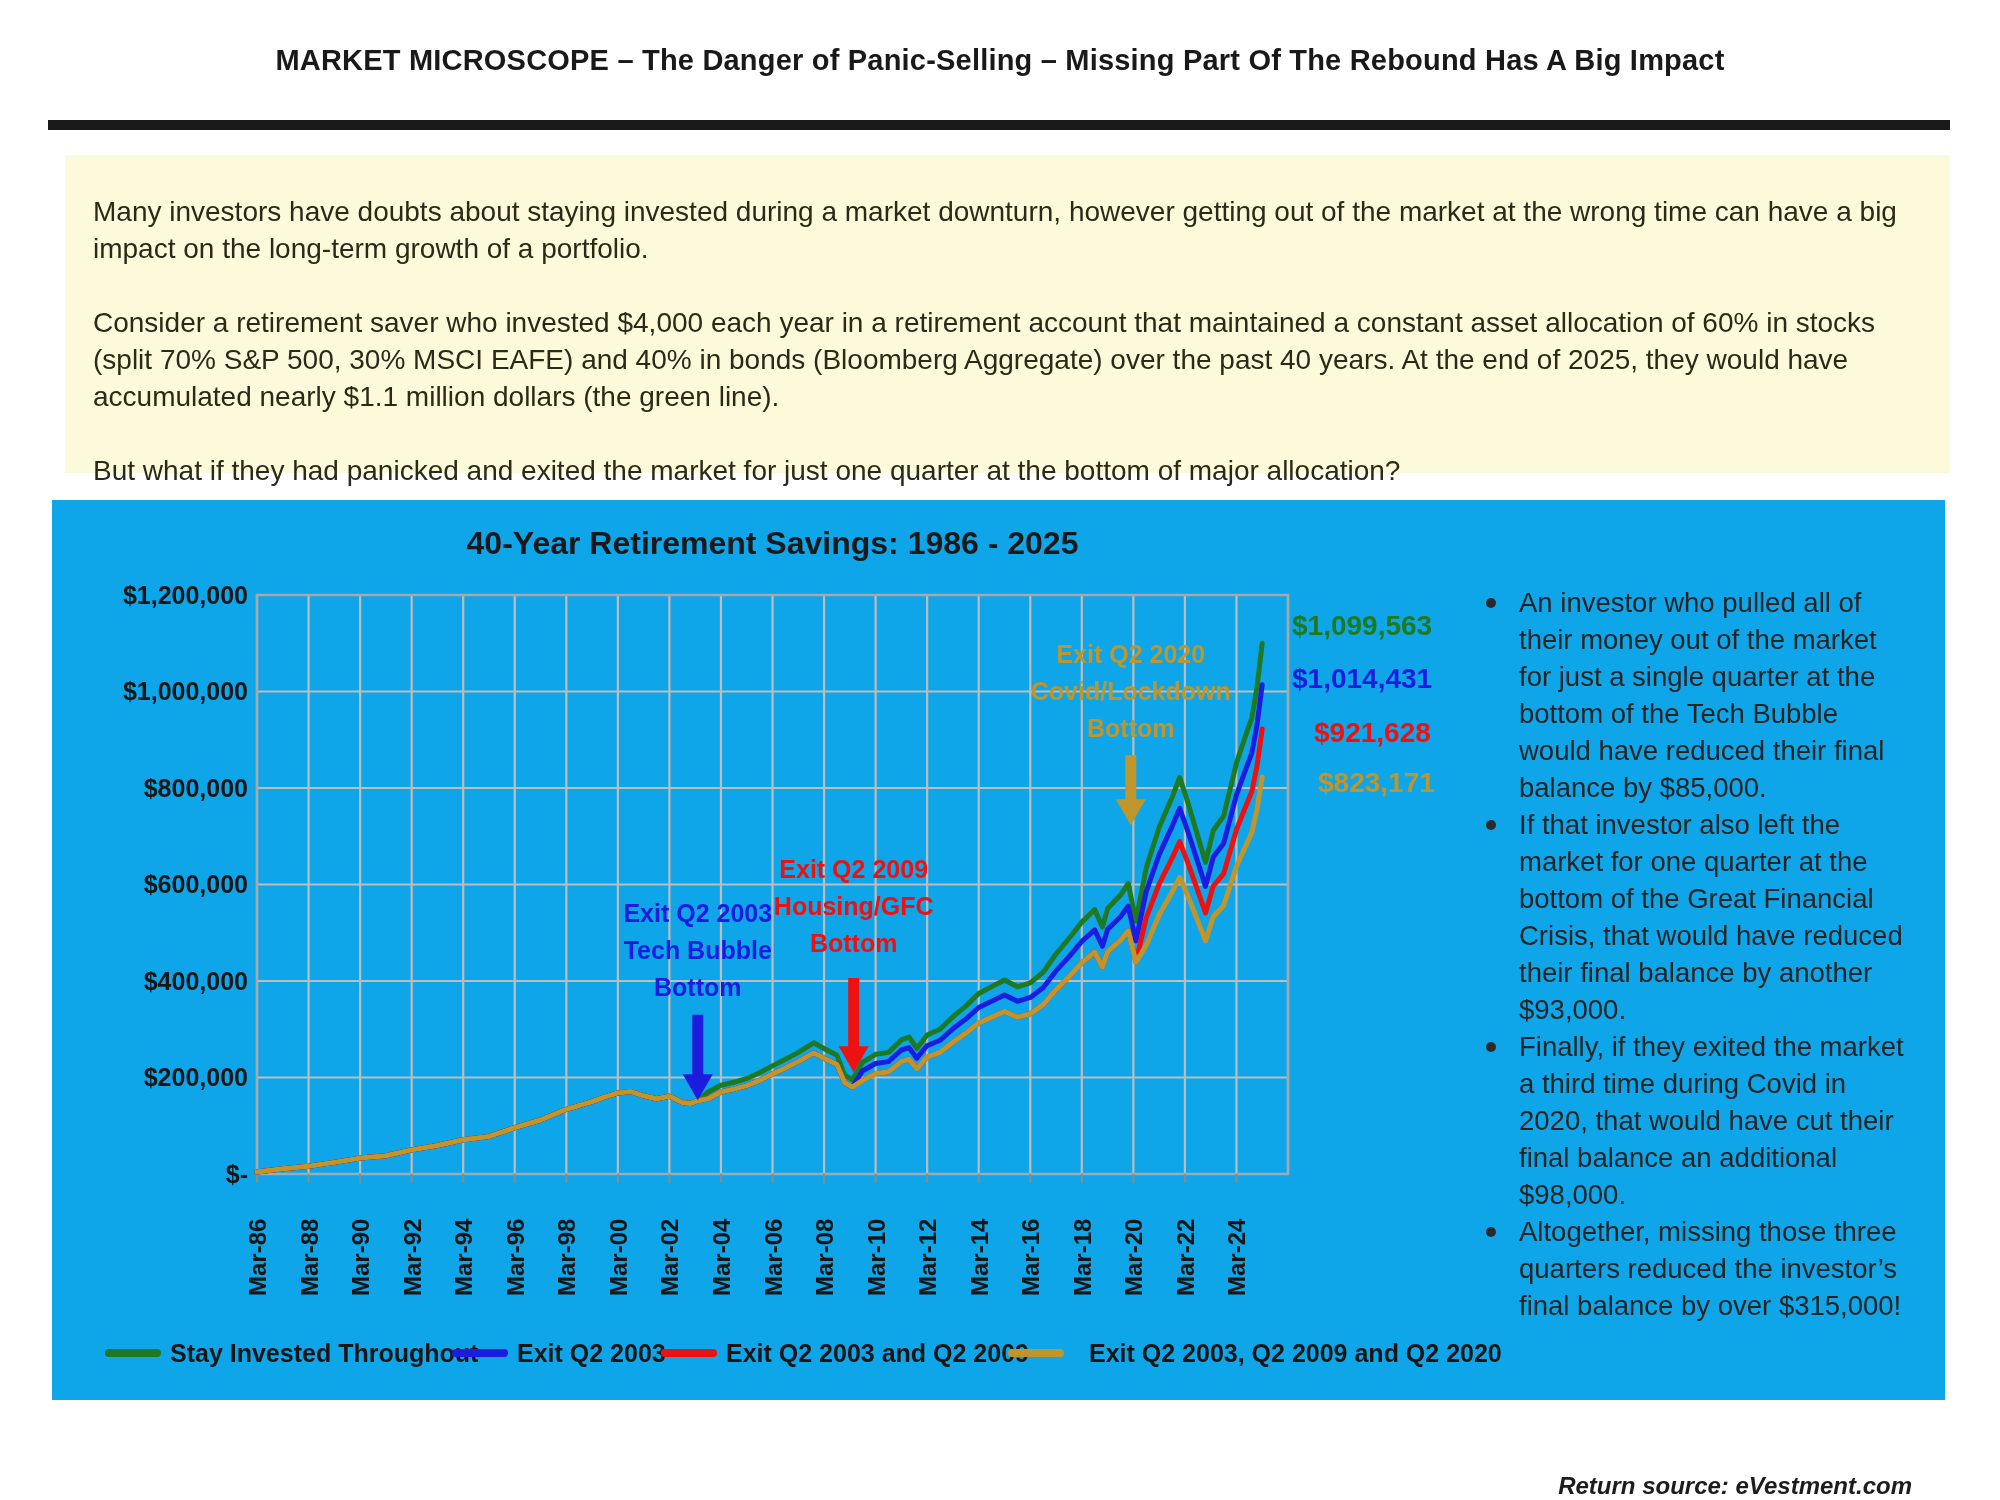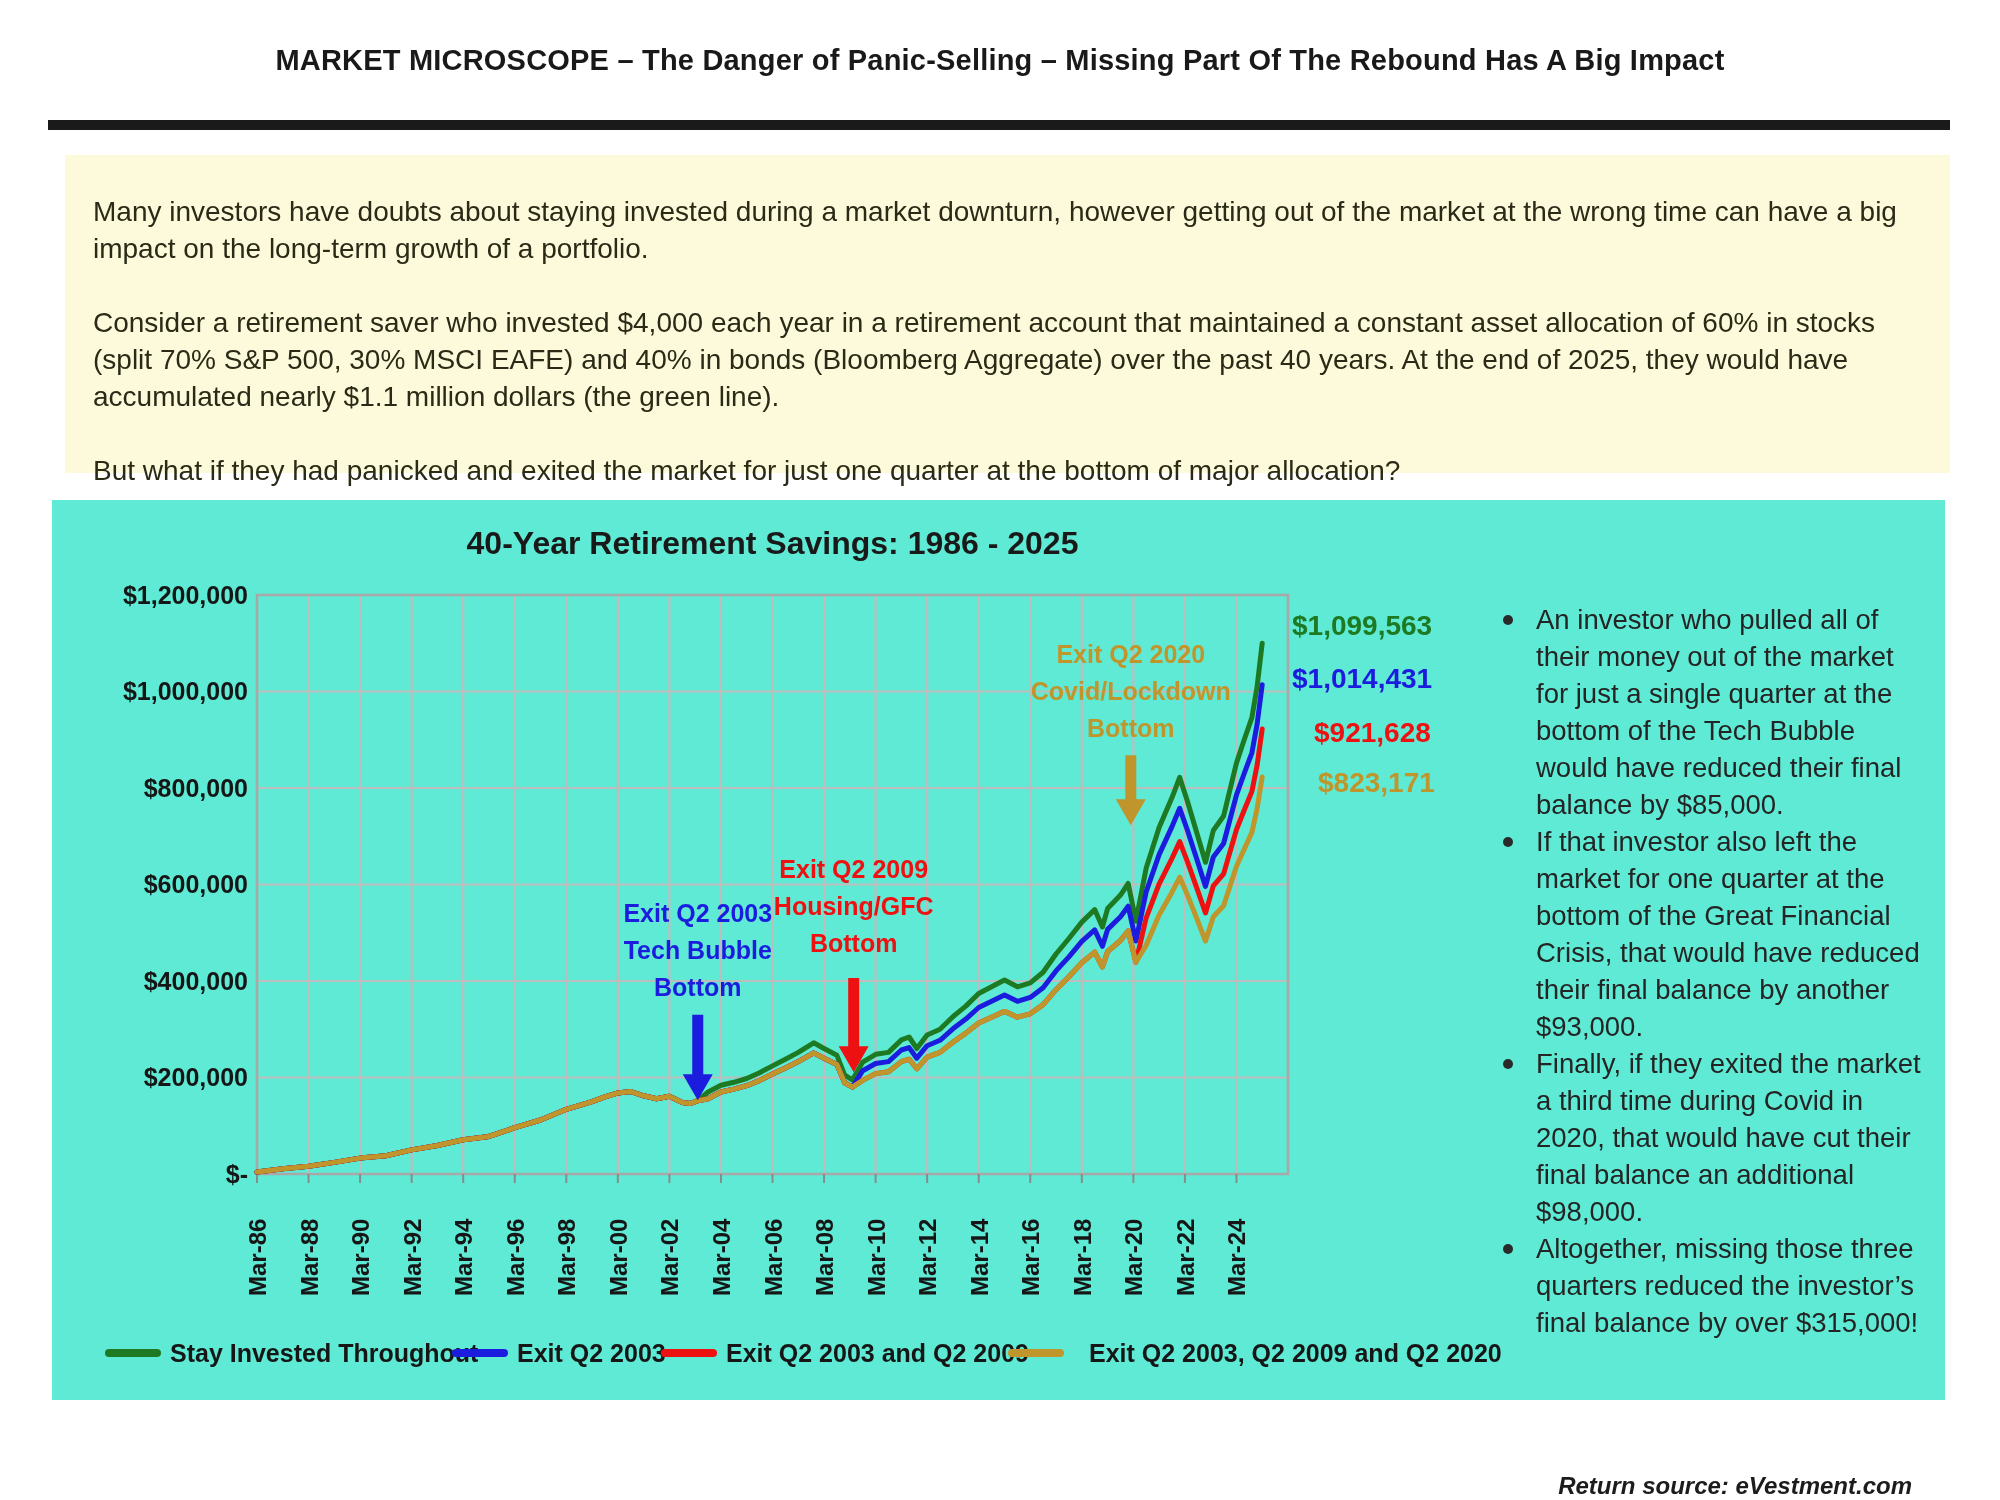--- a/index.html
+++ b/index.html
@@ -4,29 +4,29 @@
 <style>
   html,body{margin:0;padding:0;background:#fff;}
   .page{position:relative;width:2000px;height:1500px;background:#ffffff;
         font-family:"Liberation Sans",sans-serif;color:#1f1f1f;overflow:hidden;}
   .main-title{position:absolute;left:0;top:44px;width:100%;text-align:center;
         font-size:29px;font-weight:bold;color:#191919;letter-spacing:.2px;}
   .title-rule{position:absolute;left:48px;top:120px;width:1902px;height:10px;background:#1a1a1a;}
   .intro-panel{position:absolute;left:65px;top:155px;width:1885px;height:318px;
         background:#fdfadb;box-sizing:border-box;padding:22px 30px 0 28px;}
   .intro-panel p{margin:16px 0 37px 0;font-size:28px;line-height:37px;color:#2a2a16;}
-  .chart-panel{position:absolute;left:52px;top:500px;width:1893px;height:900px;background:#5eead4;}
+  .chart-panel{position:absolute;left:52px;top:500px;width:1893px;height:900px;background:#0ea5e9;}
   .chart-title{position:absolute;left:205px;top:25px;width:1031px;text-align:center;
         font-size:32px;font-weight:bold;color:#191919;}
   #chart-svg{position:absolute;left:0;top:0;}
   .legend{position:absolute;left:0;top:838px;width:1893px;height:40px;}
   .legend-item{position:absolute;display:flex;align-items:center;height:30px;}
   .legend-swatch{display:inline-block;width:56px;height:8px;border-radius:4px;margin-right:9px;}
   .legend-label{font-size:25px;font-weight:bold;color:#161616;white-space:nowrap;}
-  .bullet-list{position:absolute;left:1424px;top:84px;width:436px;margin:17px;padding:0;list-style:none;}
+  .bullet-list{position:absolute;left:1424px;top:84px;width:436px;margin:0;padding:0;list-style:none;}
   .bullet-list li{position:relative;padding-left:43px;font-size:27.5px;line-height:37px;
         color:#242424;margin:0;}
   .bullet-list li::before{content:"";position:absolute;left:10px;top:14px;width:10px;height:10px;
         border-radius:50%;background:#2a2a2a;}
   .source-note{position:absolute;right:88px;top:1472px;font-size:24px;font-weight:bold;
         font-style:italic;color:#1c1c1c;text-align:center;}
 </style>
 </head>
 <body>
 

